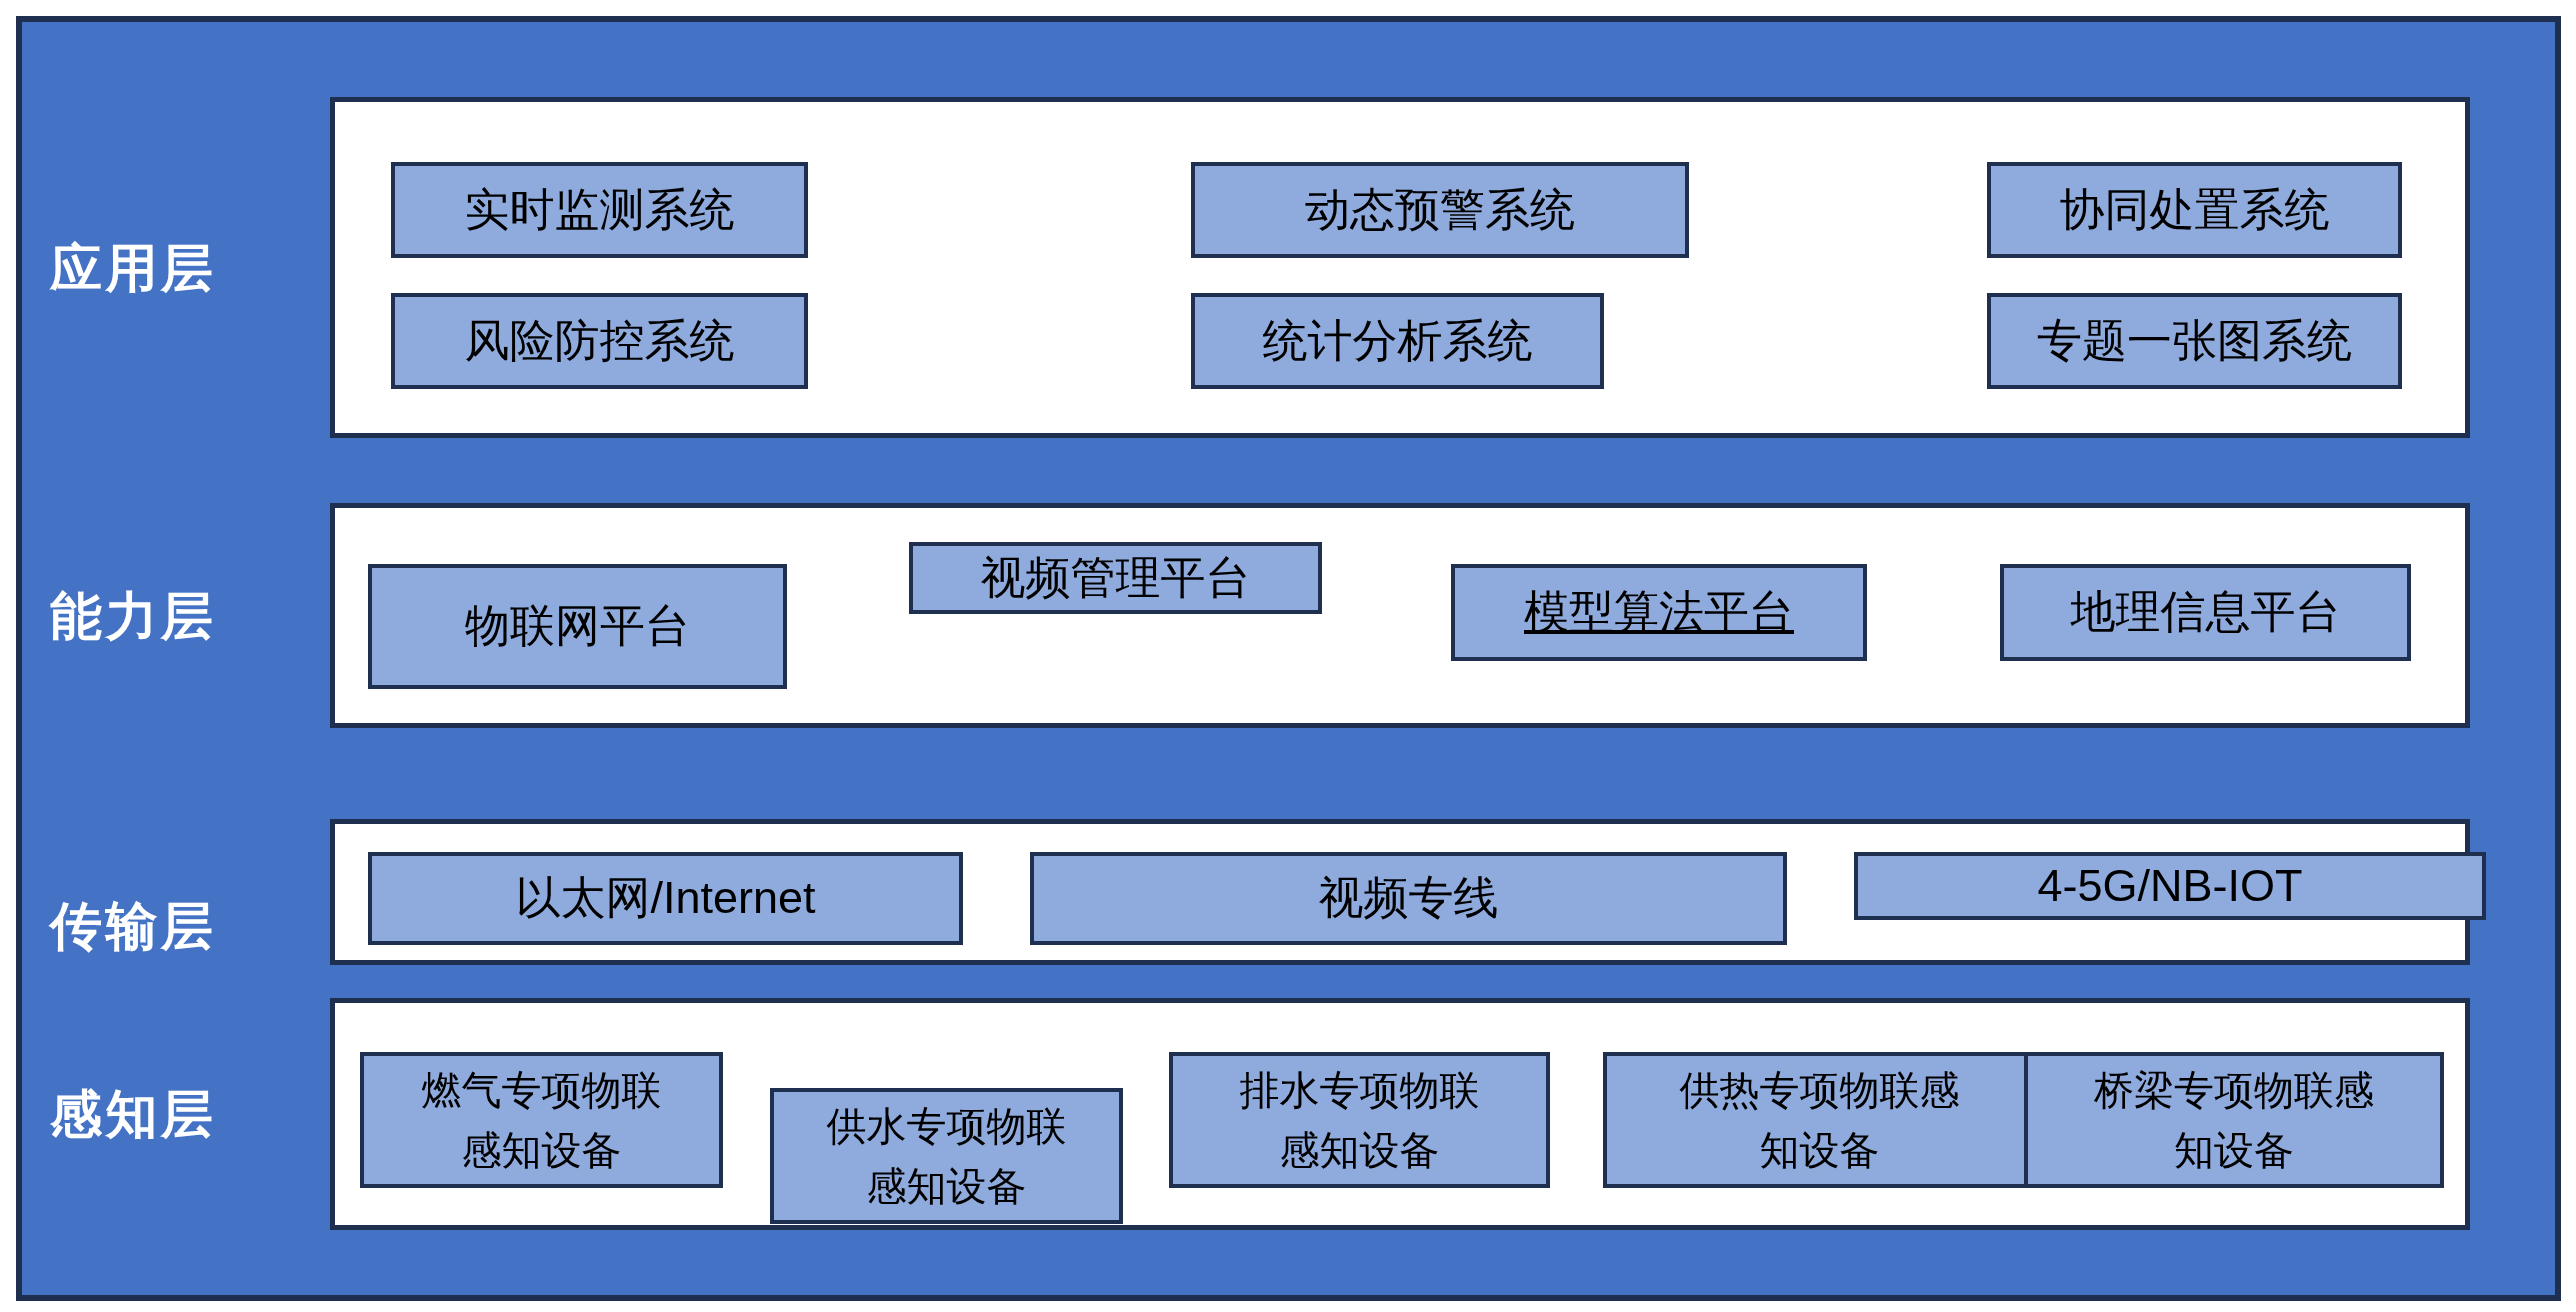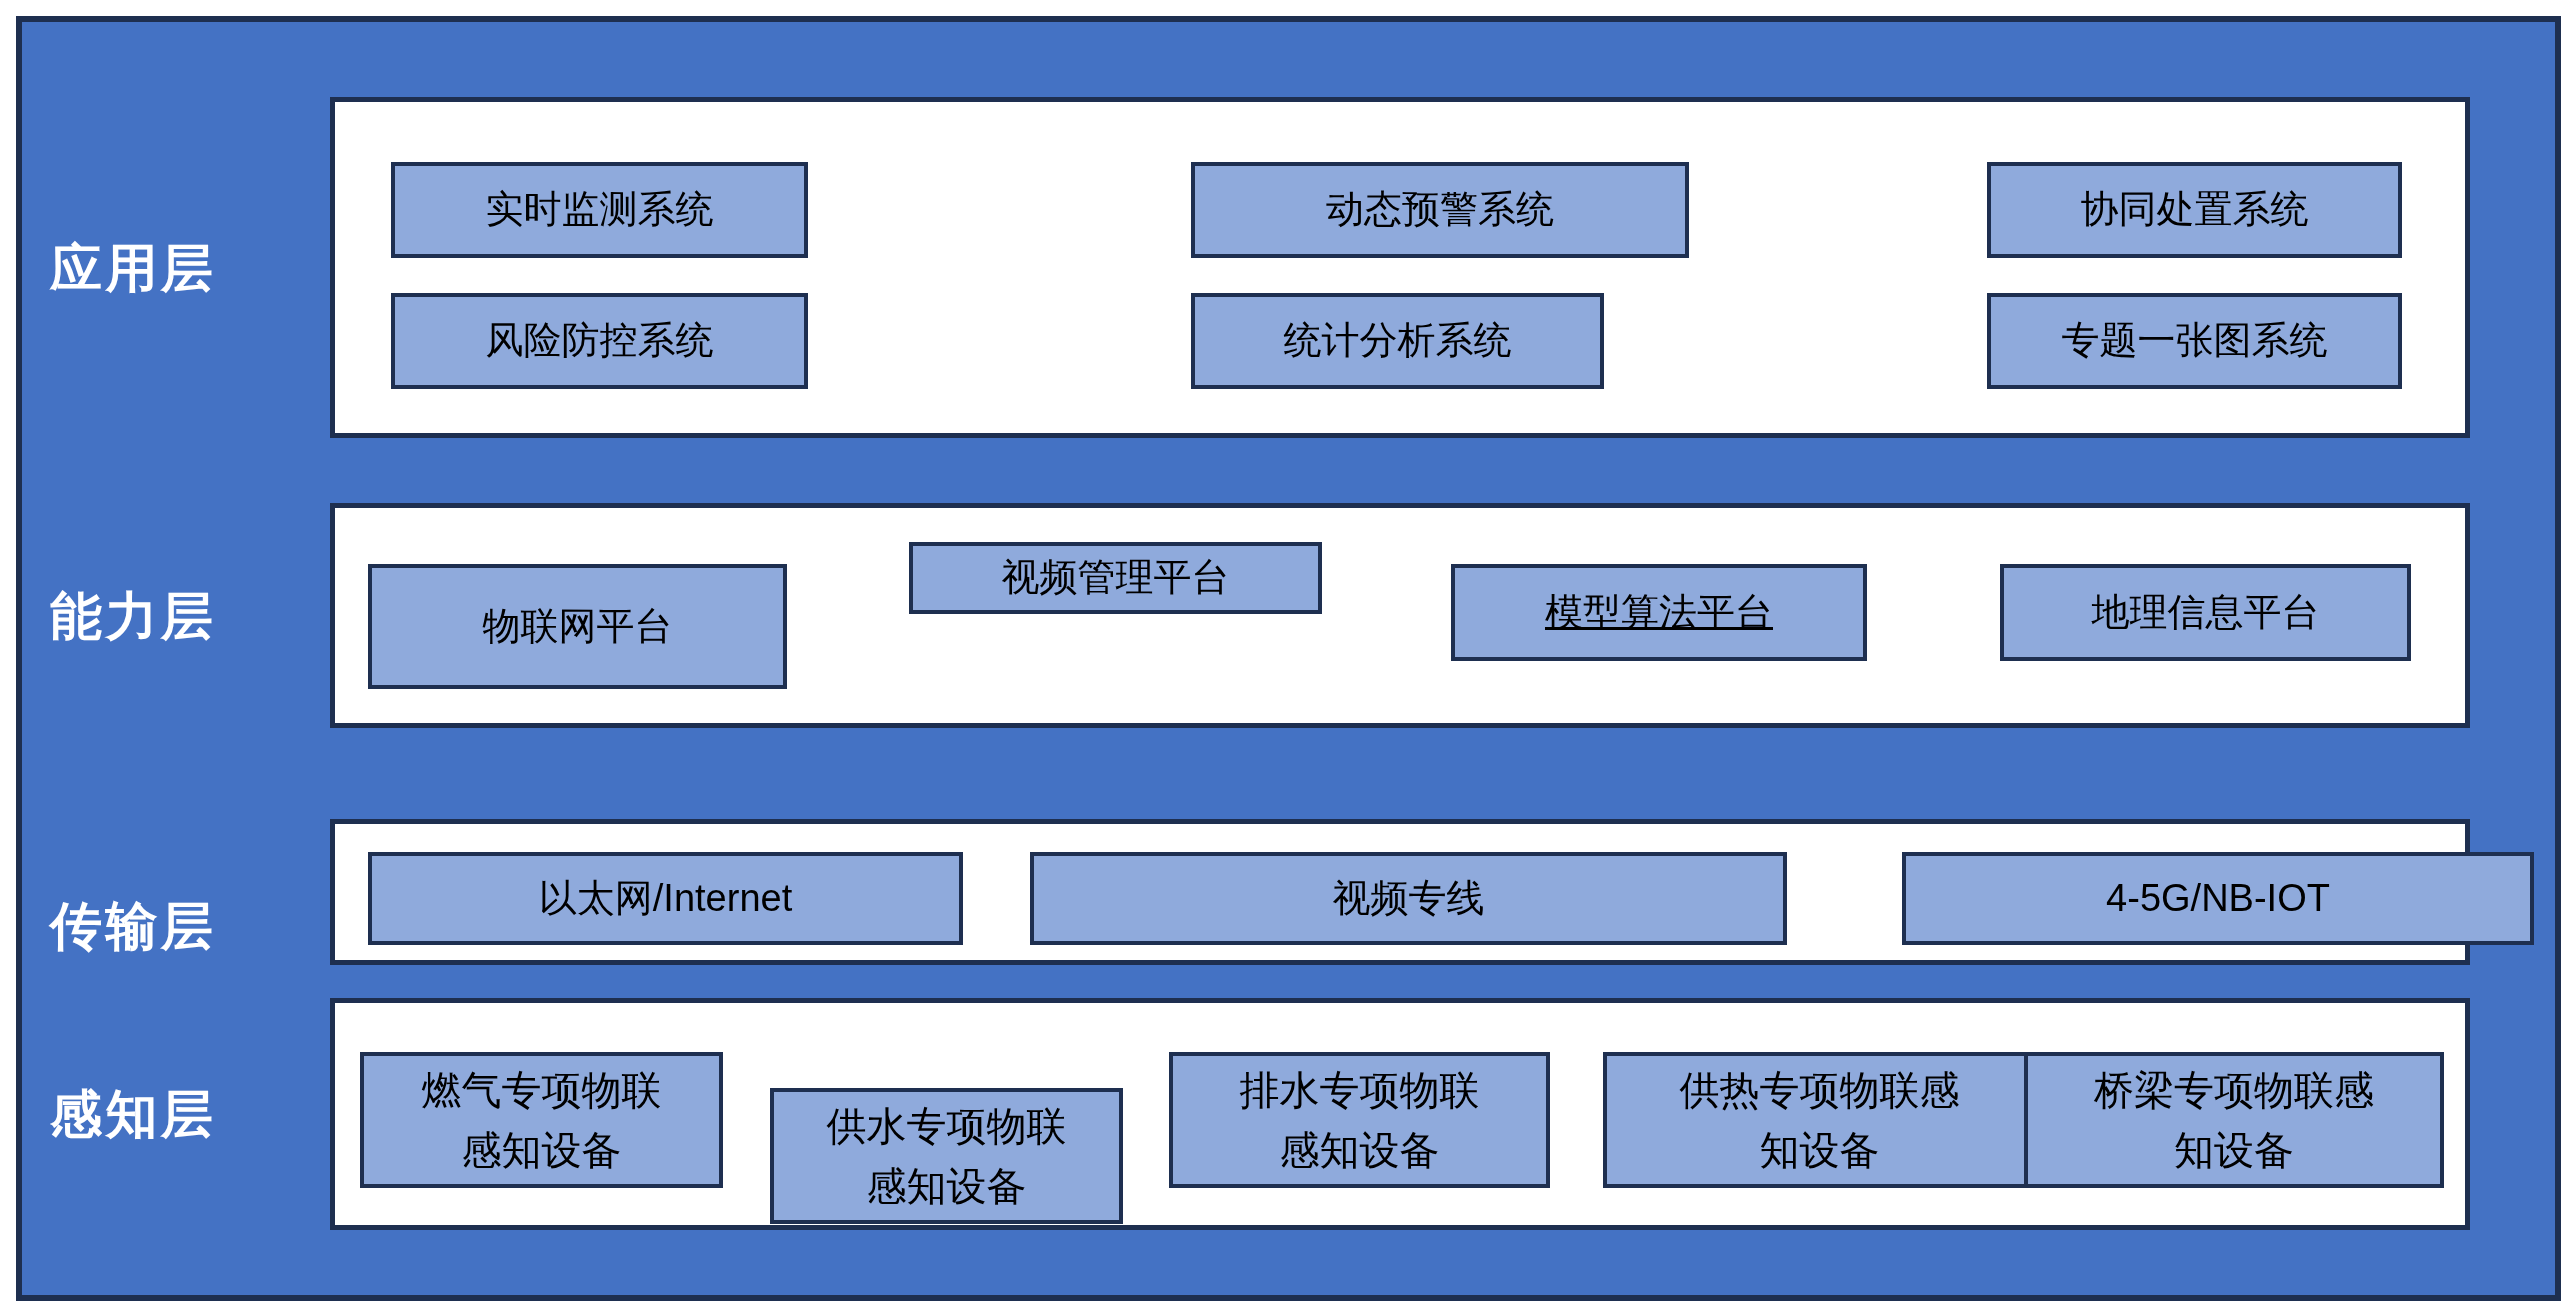--- a/index.html
+++ b/index.html
@@ -58,21 +58,21 @@
   .box {
     position: absolute;
     background: #8FAADC;
     border: 4.3px solid #1E2F50;
     box-sizing: border-box;
     display: flex;
     align-items: center;
     justify-content: center;
     text-align: center;
     color: #000000;
-    font-size: 38px;
+    font-size: 45px;
     line-height: 1.25;
     white-space: pre-line;
   }
   .box-2line {
     font-size: 40px;
     line-height: 1.5;
   }
 </style>
 </head>
 <body>
@@ -96,21 +96,21 @@
 
   <div class="panel panel-cap"></div>
   <div class="box" style="left:368px;  top:564px; width:419px; height:125px;">物联网平台</div>
   <div class="box" style="left:909px; top:542px; width:413px; height:72px;">视频管理平台</div>
   <div class="box" style="left:1451px; top:564px; width:416px; height:97px;text-decoration:underline;">模型算法平台</div>
   <div class="box" style="left:2000px; top:564px; width:411px; height:97px;">地理信息平台</div>
 
   <div class="panel panel-trn"></div>
   <div class="box" style="left:368px;  top:852px; width:595px; height:93px;">以太网/Internet</div>
   <div class="box" style="left:1030px; top:852px; width:757px; height:93px;">视频专线</div>
-  <div class="box" style="left:1902px; top:852px; width:632px; height:93px;">4-5G/NB-IOT</div>
+  <div class="box" style="left:1854px; top:852px; width:632px; height:68px;">4-5G/NB-IOT</div>
 
   <div class="panel panel-per"></div>
   <div class="box box-2line" style="left:360px;  top:1052px; width:363px; height:136px;">燃气专项物联
 感知设备</div>
   <div class="box box-2line" style="left:770px;  top:1088px; width:353px; height:136px;">供水专项物联
 感知设备</div>
   <div class="box box-2line" style="left:1169px; top:1052px; width:381px; height:136px;">排水专项物联
 感知设备</div>
   <div class="box box-2line" style="left:1603px; top:1052px; width:433px; height:136px;">供热专项物联感
 知设备</div>

